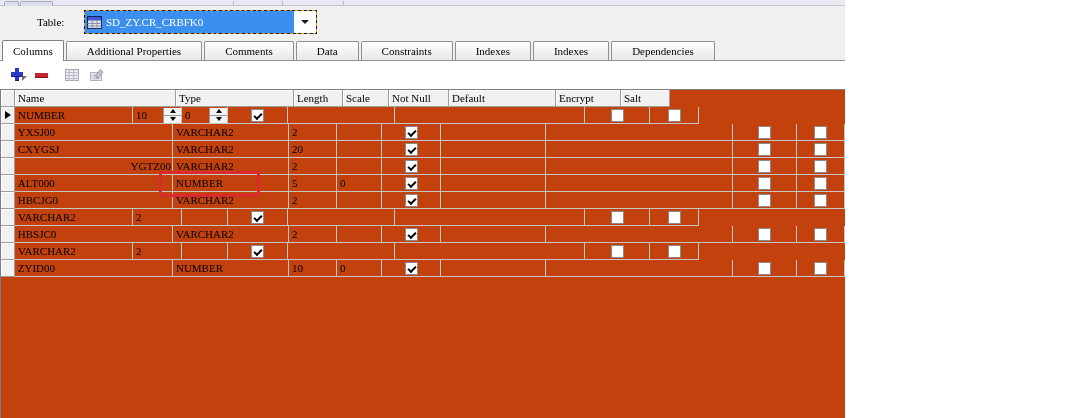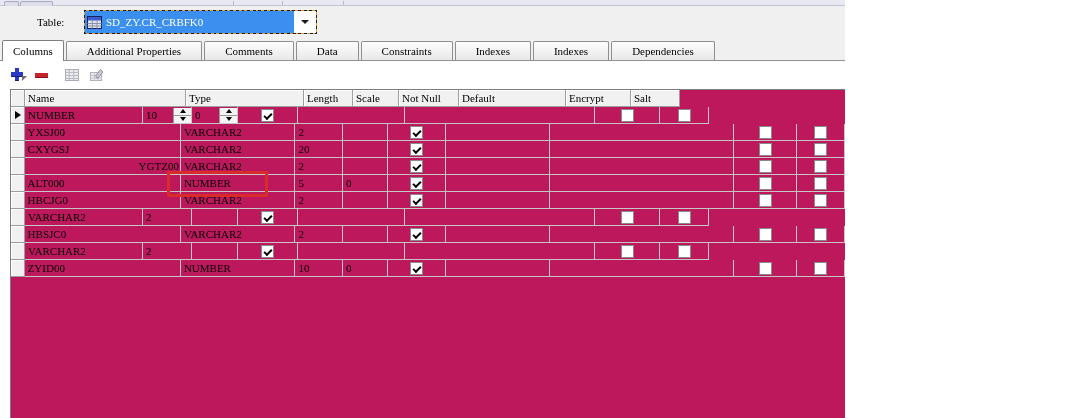--- a/index.html
+++ b/index.html
@@ -27,21 +27,21 @@
   
   .pane{position:absolute;left:0;top:60px;right:0;bottom:0;background:#fff;border-top:1px solid #919191;}
   .toolbar{position:absolute;left:0;top:0;height:27px;display:flex;align-items:center;}
   .tbtn{width:24px;height:23px;display:flex;align-items:center;justify-content:center;position:relative;}
   .icon-plus{position:relative;width:15px;height:15px;}
   .icon-plus .v{position:absolute;left:5px;top:1px;width:4px;height:12px;background:#2a3ac6;border-bottom:1px solid #141e7a;}
   .icon-plus .h{position:absolute;left:1px;top:5px;width:12px;height:4px;background:#2a3ac6;border-bottom:1px solid #141e7a;}
   .icon-plus .tip{position:absolute;right:-2px;bottom:1px;width:0;height:0;border-top:5px solid #6f6f6f;border-right:5px solid transparent;}
   .icon-minus{width:13px;height:4px;background:#c4252c;box-shadow:0 1px 0 #82141a;}
   
-  .grid-outer{position:absolute;left:0;top:28px;right:0;bottom:0;margin-left:10px;border-left:1px solid #7d7d7d;border-top:1px solid #7d7d7d;background:#be185d;overflow:hidden;}
+  .grid-outer{position:absolute;left:0;top:28px;right:0;bottom:0;margin-left:0;border-left:1px solid #7d7d7d;border-top:1px solid #7d7d7d;background:#c2410c;overflow:hidden;}
   .grow{display:flex;height:17px;}
   .hcell{box-sizing:border-box;height:17px;background:#f1f1f1;border-right:1px solid #9e9e9e;border-bottom:1px solid #9e9e9e;
          box-shadow:inset 1px 1px 0 #ffffff;font-size:11px;line-height:16px;padding-left:3px;white-space:nowrap;overflow:hidden;}
   .dcell{box-sizing:border-box;height:17px;border-right:1px solid #c6c6c6;border-bottom:1px solid #c6c6c6;
          font-size:11px;line-height:15px;padding:1px 1px 0 3px;white-space:nowrap;overflow:hidden;position:relative;}
   .selcell{background:#f1f1f1;border-right:1px solid #9e9e9e;border-bottom:1px solid #9e9e9e;box-shadow:inset 1px 1px 0 #ffffff;
            display:flex;align-items:center;justify-content:center;padding:0;}
   .dcell.focused{box-shadow:inset 0 0 0 1px #000;}
   .dcell.center{display:flex;align-items:center;justify-content:center;padding:0;}
   .dcell.num{display:flex;align-items:center;padding:0 0 0 3px;}

